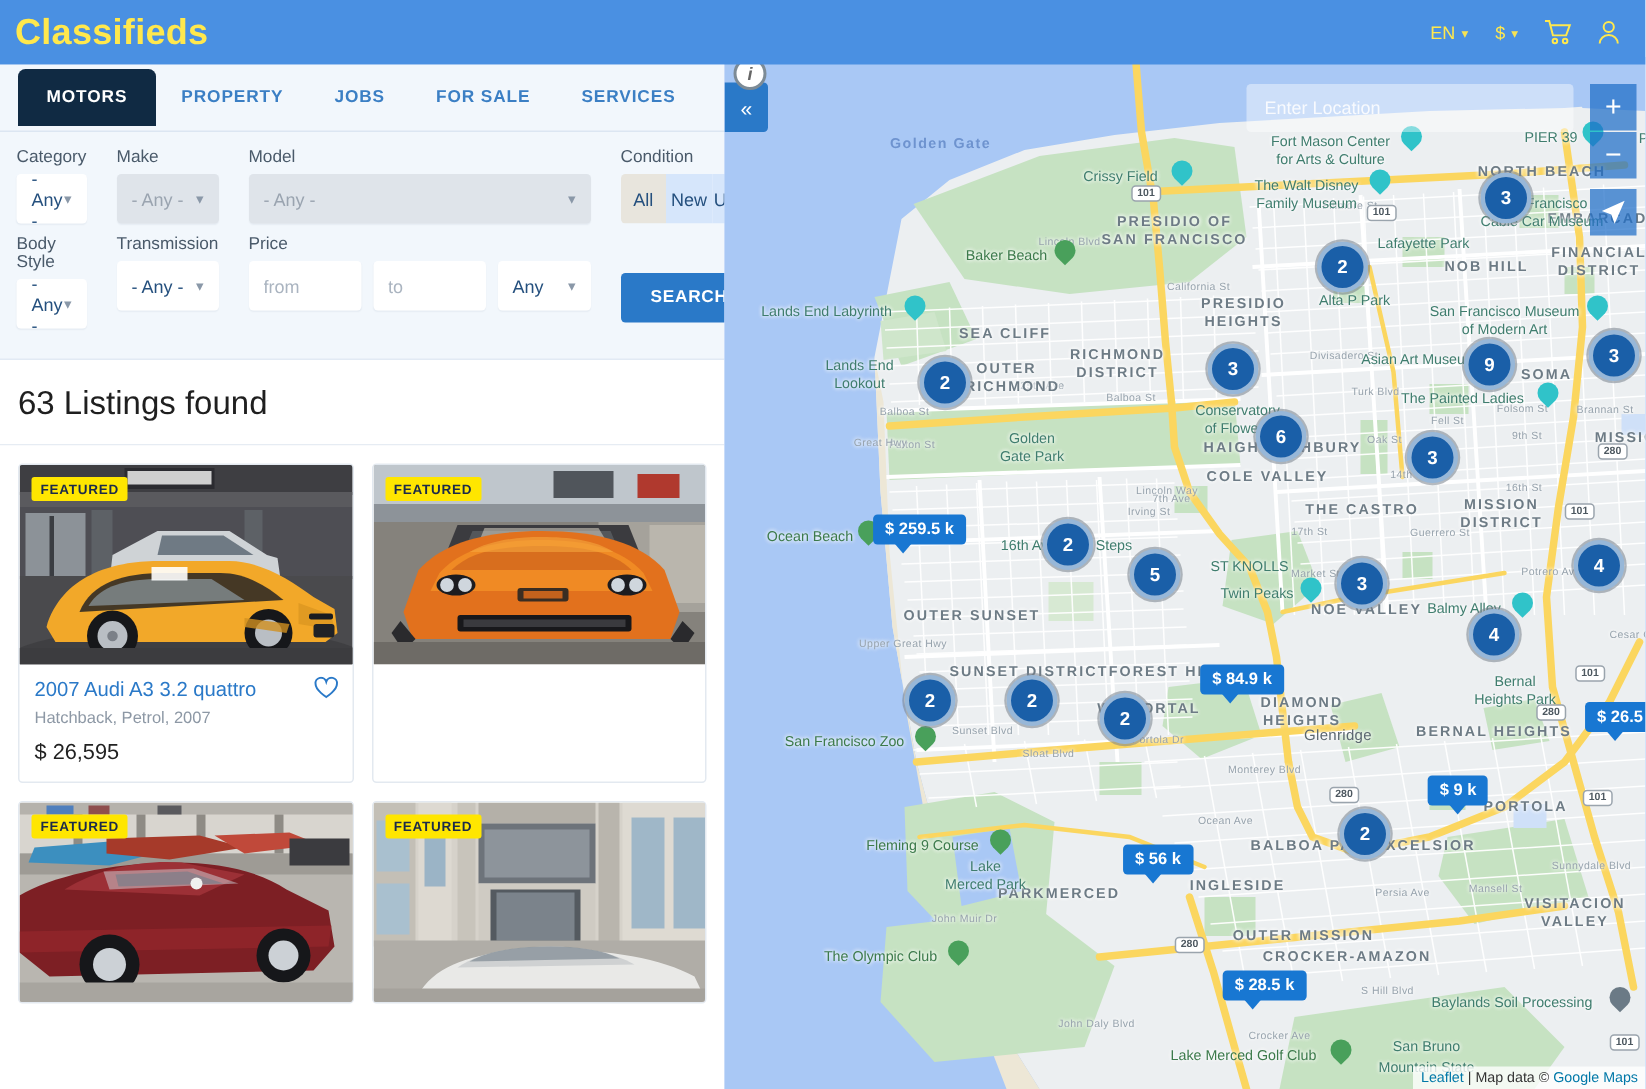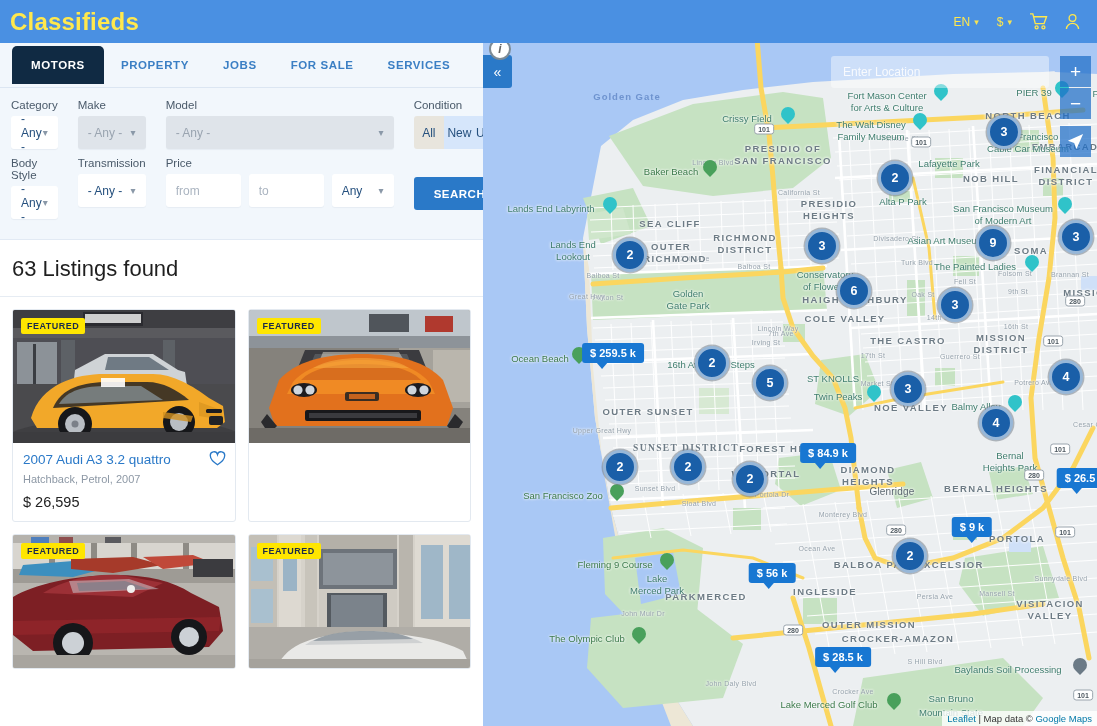--- a/index.html
+++ b/index.html
@@ -91,21 +91,21 @@
     font-family: inherit; box-shadow: 0 1px 1px rgba(20,40,80,.05);
   }
   .pin::placeholder { color: #aab4c0; }
   .pin-sel { width: 62px; }
   .searchbtn {
     background: #2a79c8; color: #fff; border: none; border-radius: 3px;
     height: 33px; padding: 0 20px; font-size: 11.5px; font-weight: bold;
     letter-spacing: .5px; cursor: pointer; font-family: inherit;
     margin-top: 20px;
   }
-  .srch-cell { display: flex; align-items: flex-start; }
+  .srch-cell { display: flex; align-items: center; }
 
   
   .results-head {
     padding: 16px 12px 14px 12px; border-bottom: 1px solid #e6ecf3; background: #fff;
   }
   .results-head h2 { font-size: 22px; font-weight: normal; color: #1f1f1f; }
   .cards {
     display: grid; grid-template-columns: 1fr 1fr; gap: 12px;
     padding: 12px; background: #fff;
   }
@@ -737,21 +737,21 @@
           <div class="maplabel" style="left: 583px; top: 143px;">DISTRICT</div>
           <div class="maplabel" style="left: 590px; top: 108px;">EMBARCADER</div>
           <div class="maplabel" style="left: 548px; top: 212px;">SOMA</div>
           <div class="maplabel" style="left: 372px; top: 261px;">HAIGHT-ASHBURY</div>
           <div class="maplabel" style="left: 362px; top: 280px;">COLE VALLEY</div>
           <div class="maplabel" style="left: 425px; top: 302px;">THE CASTRO</div>
           <div class="maplabel" style="left: 518px; top: 299px;">MISSION</div>
           <div class="maplabel" style="left: 518px; top: 311px;">DISTRICT</div>
           <div class="maplabel" style="left: 601px; top: 254px;">MISSIO</div>
           <div class="maplabel" style="left: 165px; top: 373px;">OUTER SUNSET</div>
-          <div class="maplabel" style="left: 203px; top: 410px; font-family: Liberation Serif, serif;">SUNSET DISTRICT</div>
+          <div class="maplabel" style="left: 203px; top: 410px;">SUNSET DISTRICT</div>
           <div class="maplabel" style="left: 295px; top: 410px;">FOREST HILL</div>
           <div class="maplabel" style="left: 428px; top: 369px;">NOE VALLEY</div>
           <div class="maplabel" style="left: 385px; top: 431px;">DIAMOND</div>
           <div class="maplabel" style="left: 385px; top: 443px;">HEIGHTS</div>
           <div class="maplabel" style="left: 409px; top: 453px; letter-spacing: 0.2px; font-weight: normal; font-size: 10px; color: rgb(91, 103, 112);">Glenridge</div>
           <div class="maplabel" style="left: 513px; top: 450px;">BERNAL HEIGHTS</div>
           <div class="maplabel" style="left: 283px; top: 435px;">WE       PORTAL</div>
           <div class="maplabel" style="left: 534px; top: 500px;">PORTOLA</div>
           <div class="maplabel" style="left: 342px; top: 553px;">INGLESIDE</div>
           <div class="maplabel" style="left: 393px; top: 526px;">BALBOA PARK</div>

